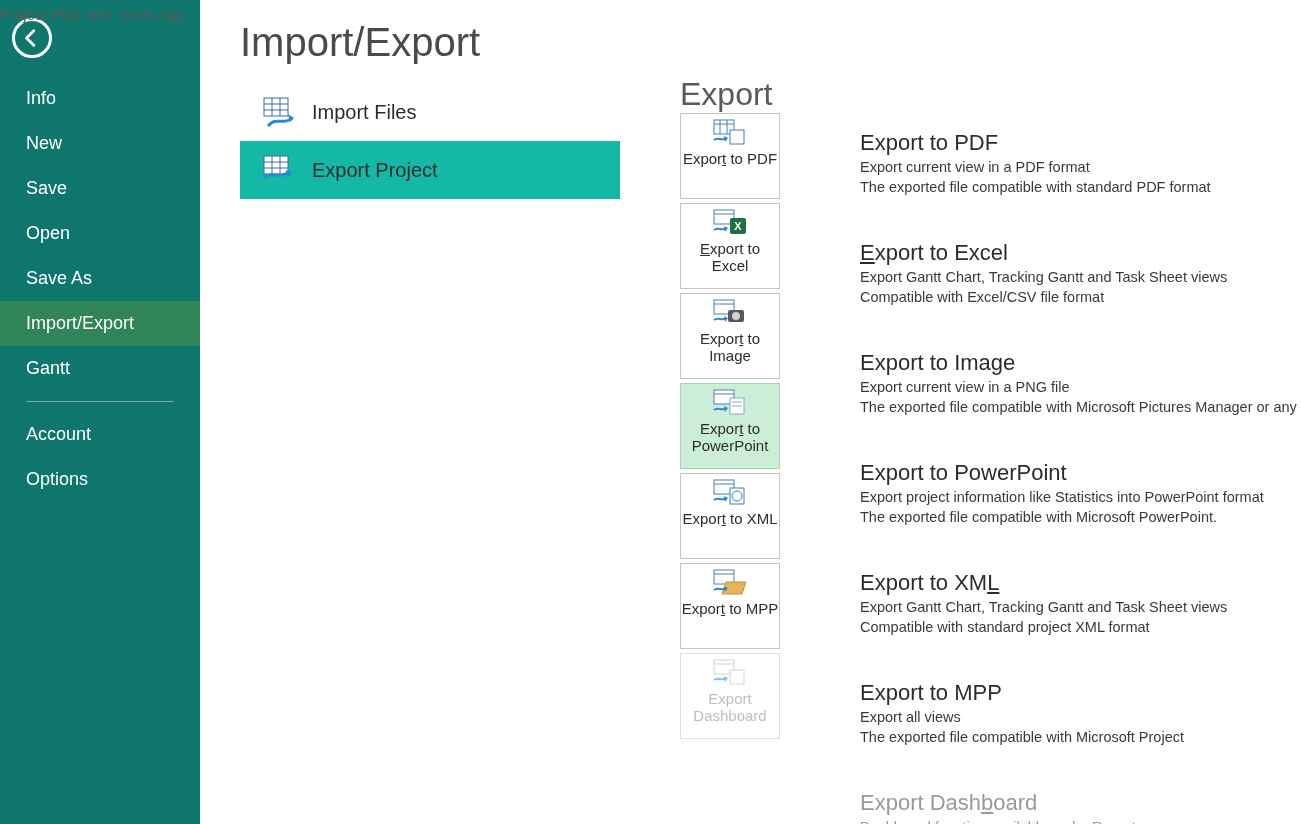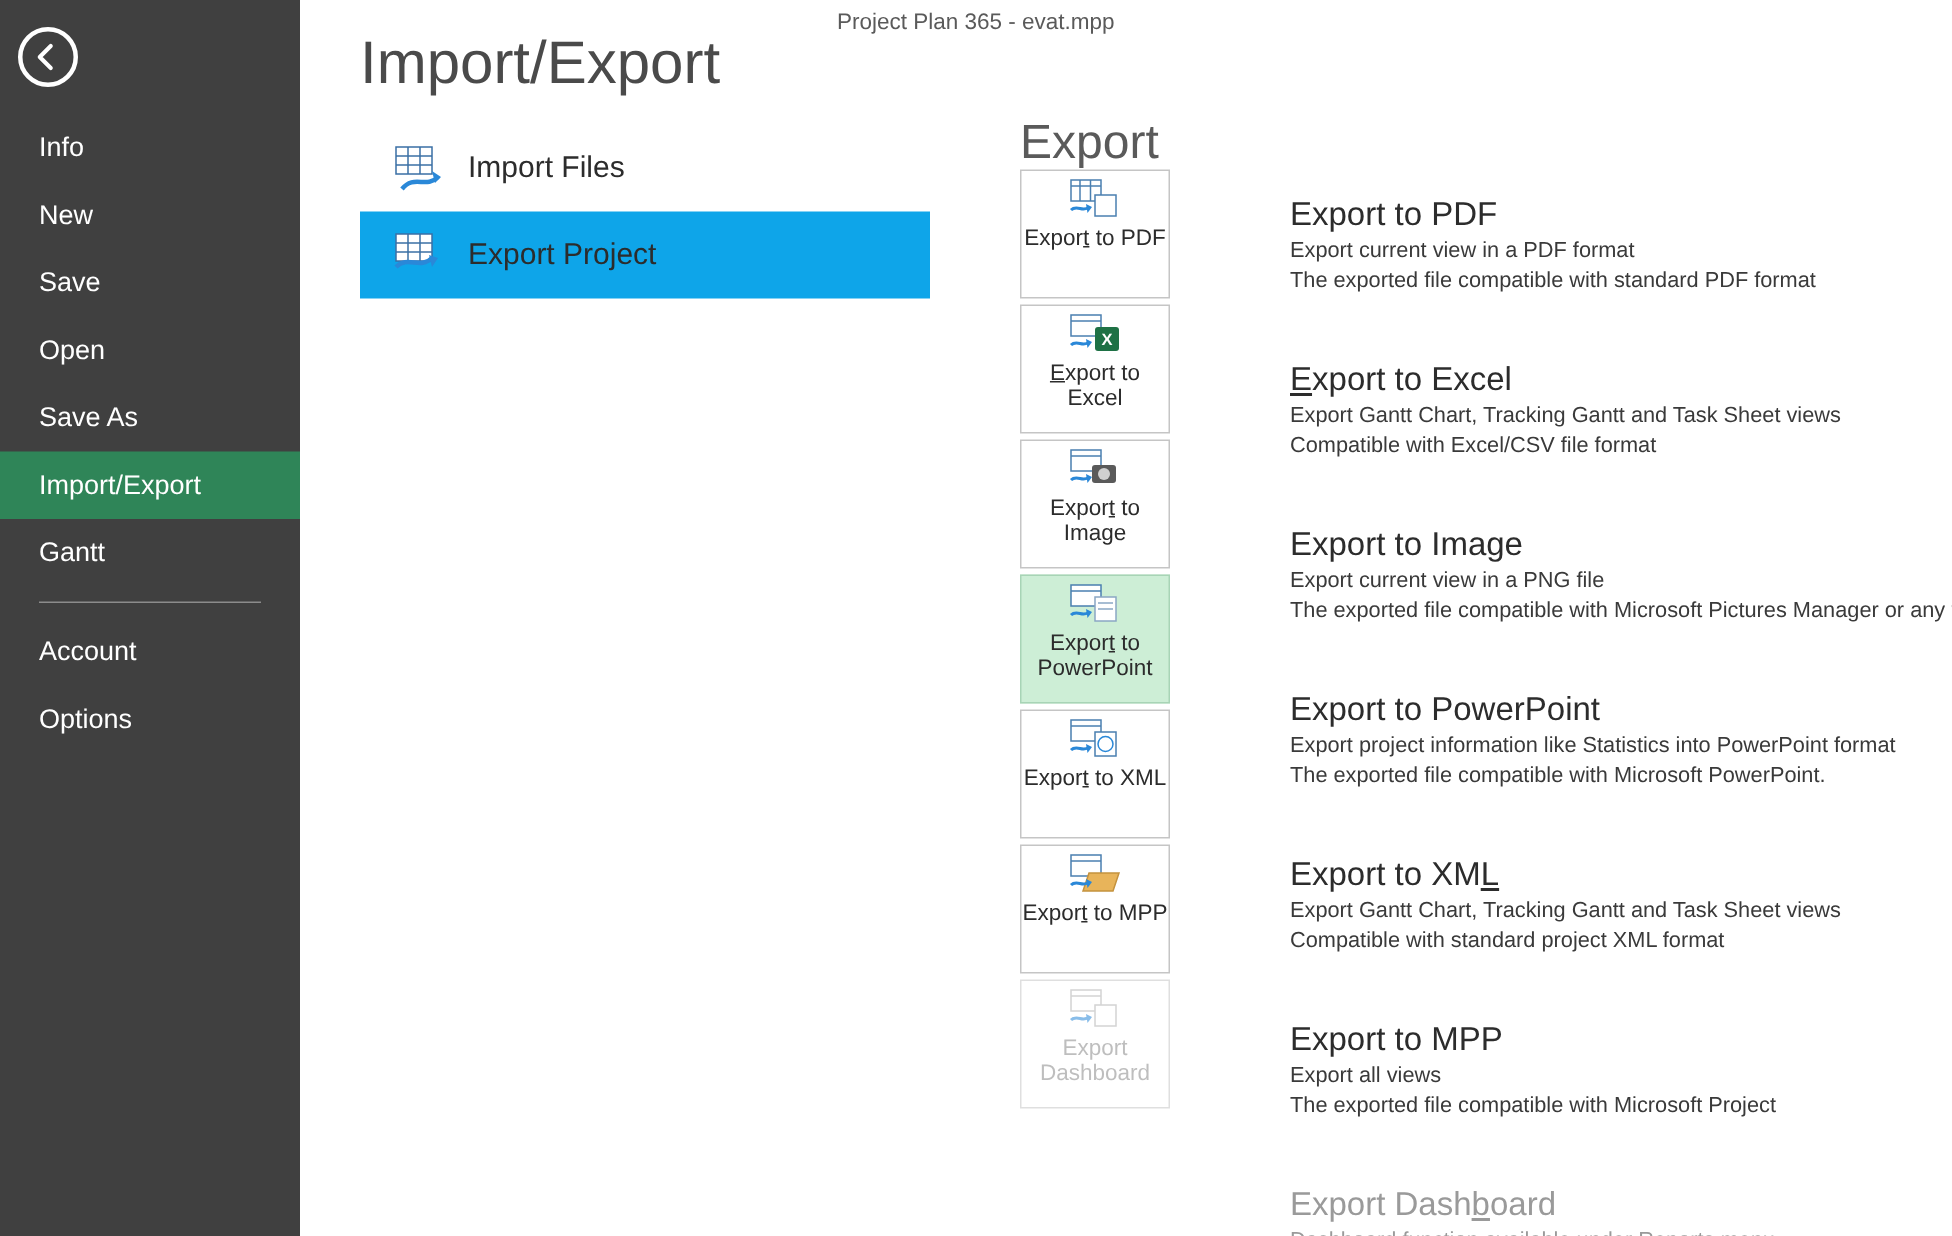--- a/index.html
+++ b/index.html
@@ -9,21 +9,21 @@
     background: #ffffff;
     width: 1301px;
     height: 824px;
     overflow: hidden;
     display: flex;
   }
 
   
   .sidebar {
     width: 200px;
-    background: #404040;
+    background: #0f766e;
     color: #ffffff;
     display: flex;
     flex-direction: column;
     padding-top: 10px;
     flex-shrink: 0;
   }
   .back-btn {
     width: 40px; height: 40px;
     border: 3px solid #fff;
     border-radius: 50%;
@@ -44,21 +44,21 @@
   .nav-divider {
     border-top: 1px solid rgba(255,255,255,0.4);
     margin: 10px 26px;
   }
 
   
   .app-title {
     position: absolute;
     top: 6px;
     left: 0; right: 0;
-    text-align: center;
+    text-align: left;
     color: #5a5a5a;
     font-size: 15px;
     pointer-events:none;
   }
 
   
   .main {
     flex: 1;
     display: flex;
     padding: 20px 0 0 40px;
@@ -78,21 +78,21 @@
   .action-btn {
     display: flex;
     align-items: center;
     height: 58px;
     padding: 0 18px;
     cursor: pointer;
     margin-bottom: 0;
     text-align: right;
   }
   .action-btn.selected {
-    background: #0ea5e9;
+    background: #14b8a6;
   }
   .action-btn .icon { width: 40px; height: 40px; margin-right: 14px; display:flex;align-items:center;justify-content:center;}
   .action-btn .label { font-size: 20px; color: #2c2c2c; }
 
   
   .col-tiles {
     width: 120px;
     flex-shrink: 0;
     margin-left: 60px;
     margin-top: 56px;

